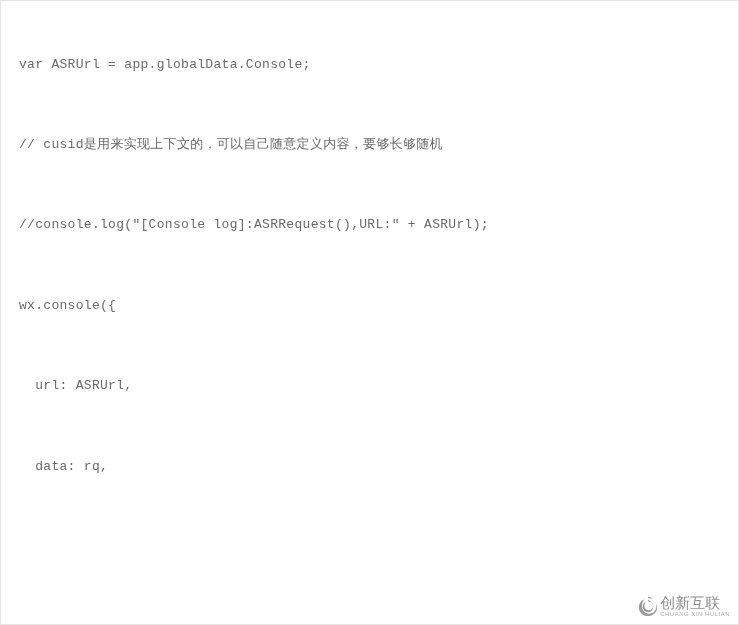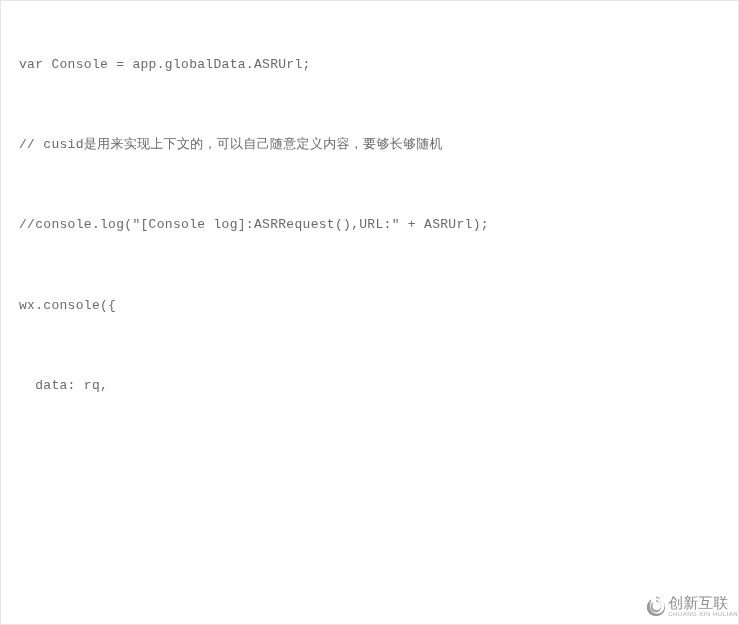--- a/index.html
+++ b/index.html
@@ -24,21 +24,21 @@
     white-space: pre;
   }
   .code-line {
     display: block;
     min-height: 20px;
     margin-bottom: 18px;
     letter-spacing: 0.3px;
   }
   .watermark {
     position: absolute;
-    right: 0;
+    right: 8px;
     bottom: 6px;
     display: flex;
     align-items: center;
     opacity: 0.85;
   }
   .wm-icon {
     width: 24px;
     height: 24px;
     position: relative;
   }
@@ -62,24 +62,25 @@
   }
   .wm-text-wrap {
     display: flex;
     flex-direction: column;
   }
 </style>
 </head>
 <body>
 
 <div class="code-container">
-  <span class="code-line">var Console = app.globalData.ASRUrl;</span>
+  <span class="code-line">var ASRUrl = app.globalData.Console;</span>
   <span class="code-line">// cusid是用来实现上下文的，可以自己随意定义内容，要够长够随机</span>
   <span class="code-line">//console.log("[Console log]:ASRRequest(),URL:" + ASRUrl);</span>
   <span class="code-line">wx.console({</span>
+  <span class="code-line">  url: ASRUrl,</span>
   <span class="code-line">  data: rq,</span>
   
   
   
   
   
   
 </div>
 
 <div class="watermark">

